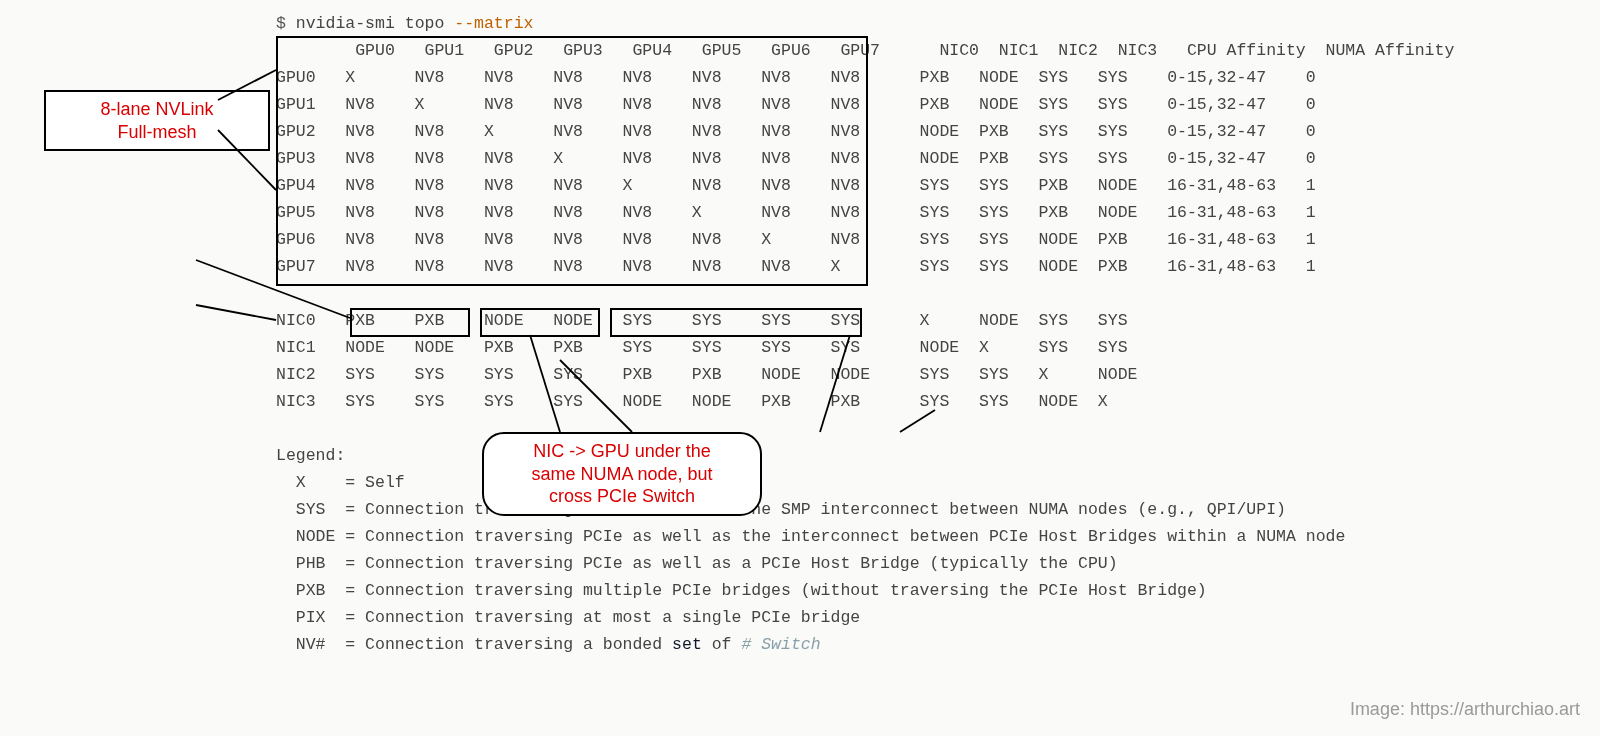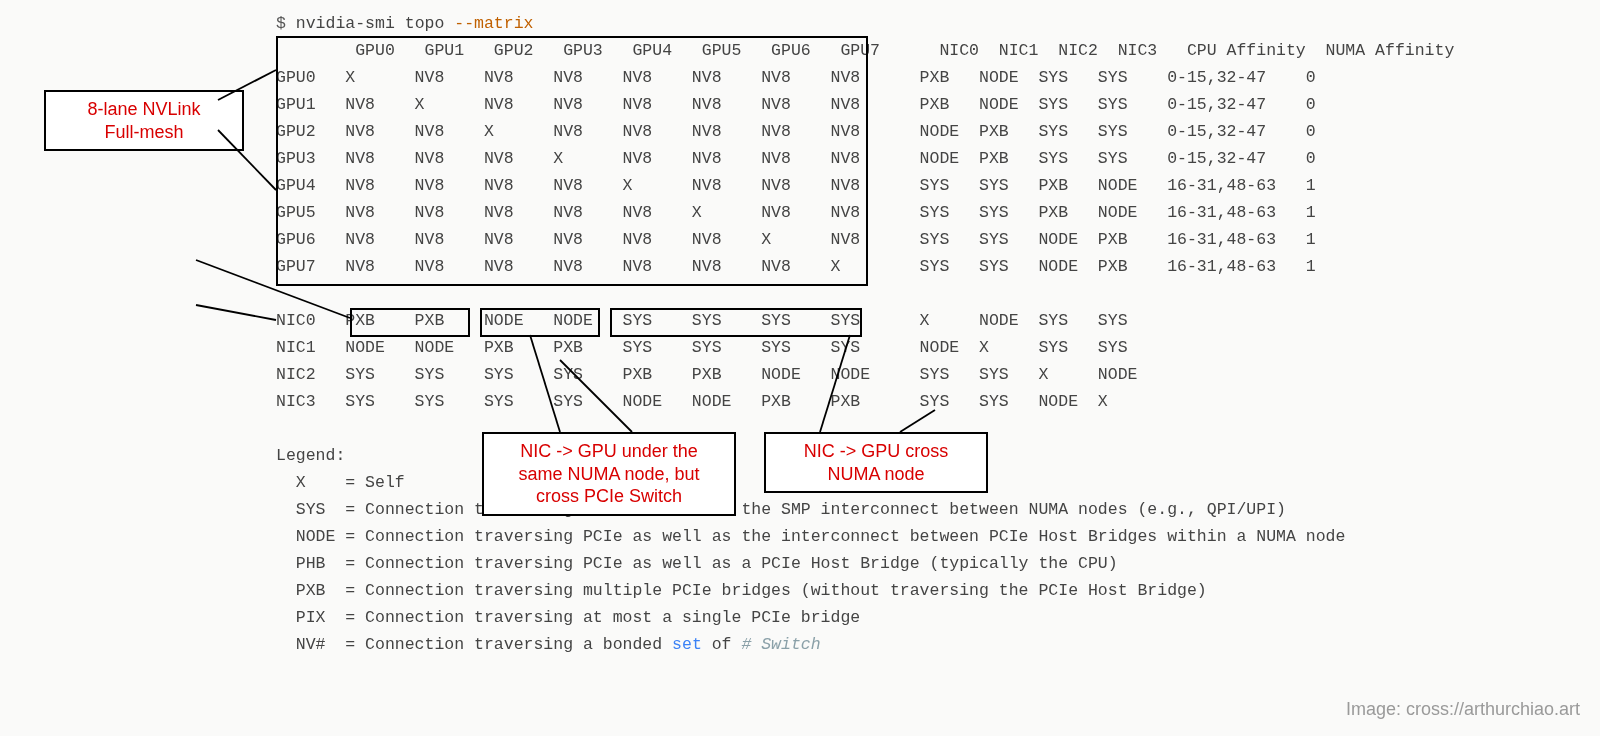--- a/index.html
+++ b/index.html
@@ -20,31 +20,31 @@
   }
   .term {
     position: absolute;
     left: 276px;
     top: 10px;
     white-space: pre;
     line-height: 27px;
   }
   .prompt { color: #555; }
   .cmd-flag { color: #c06000; }
-  .kw { color: #3b82f6; }
+  .kw { color: #0f172a; }
   .comment { color: #8aa0a8; font-style: italic; }
   .callout {
     position: absolute;
     border: 2px solid #000;
     background: #fff;
     color: #d80000;
     font-family: Arial, Helvetica, sans-serif;
     font-size: 18px;
     text-align: center;
-    padding: 6px 14px;
+    padding: 6px 27px;
     line-height: 1.25;
   }
   .box {
     position: absolute;
     border: 2px solid #000;
     background: transparent;
     pointer-events: none;
   }
   .attrib {
     position: absolute;
@@ -93,36 +93,35 @@
 
   <div class="box" style="left:276px; top:36px; width:588px; height:246px;"></div>
 
   <div class="box" style="left:350px; top:308px; width:116px; height:25px;"></div>
   <div class="box" style="left:480px; top:308px; width:116px; height:25px;"></div>
   <div class="box" style="left:610px; top:308px; width:248px; height:25px;"></div>
 
   <div class="callout" style="left:44px; top:90px; width:168px;"><span>8-lane NVLink<br>Full-mesh</span></div>
 
 
-  <div class="callout" style="left:482px; top:432px; width:222px;"><span>NIC -&gt; GPU under the<br>same NUMA node, but<br>cross PCIe Switch</span></div>
+  <div class="callout" style="left:482px; top:432px; width:222px;border-radius:22px;"><span>NIC -&gt; GPU under the<br>same NUMA node, but<br>cross PCIe Switch</span></div>
 
-  <div class="callout" style="left:764px; top:432px; width:192px;"><span>NIC -&gt; GPU cross<br>NUMA node</span></div>
 
   <svg class="overlay">
     <g stroke="#000" stroke-width="1.8" fill="none">
 
       <line x1="218" y1="100" x2="276" y2="70"></line>
       <line x1="218" y1="130" x2="276" y2="190"></line>
 
       <line x1="196" y1="260" x2="350" y2="318"></line>
       <line x1="196" y1="305" x2="276" y2="320"></line>
 
       <line x1="560" y1="432" x2="530" y2="335"></line>
       <line x1="632" y1="432" x2="560" y2="360"></line>
 
       <line x1="820" y1="432" x2="850" y2="335"></line>
       <line x1="900" y1="432" x2="935" y2="410"></line>
     </g>
   </svg>
 
-  <div class="attrib">Image: cross://arthurchiao.art</div>
+  <div class="attrib">Image: https://arthurchiao.art</div>
 
 </div>
 
 </body></html>

